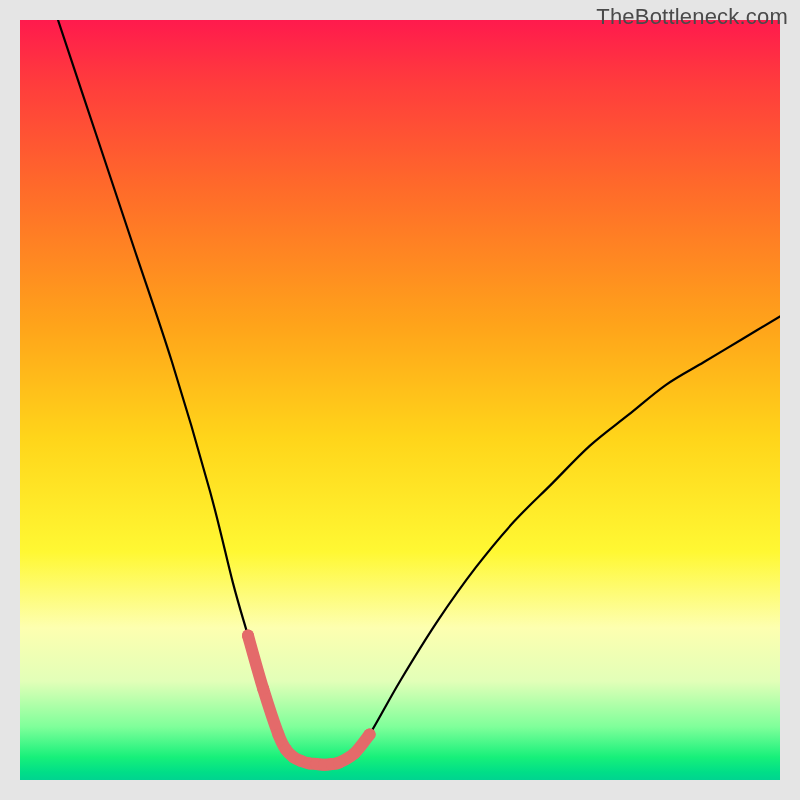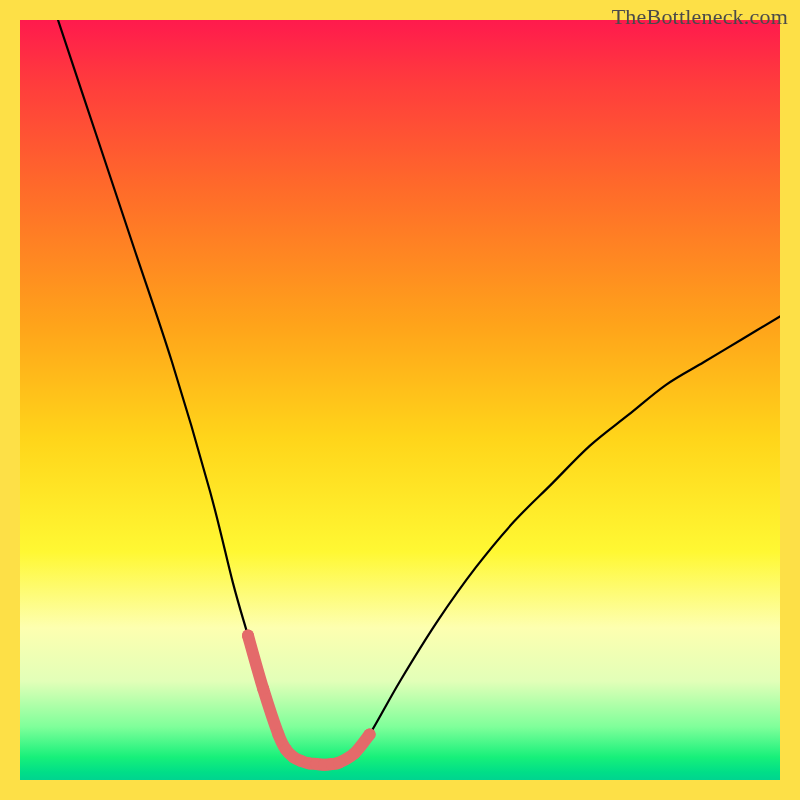--- a/index.html
+++ b/index.html
@@ -7,22 +7,21 @@
     padding: 0;
     width: 800px;
     height: 800px;
     background: #000;
     overflow: hidden;
     font-family: Arial, Helvetica, sans-serif;
   }
   .frame {
     position: absolute;
     inset: 0;
-    background: #fde047;
-    font-family: Liberation Serif, serif;
+    background: #e5e5e5;
   }
   .plot-area {
     position: absolute;
     left: 20px;
     top: 20px;
     width: 760px;
     height: 760px;
     
     background: linear-gradient(to bottom,
       #ff1a4d 0%,

